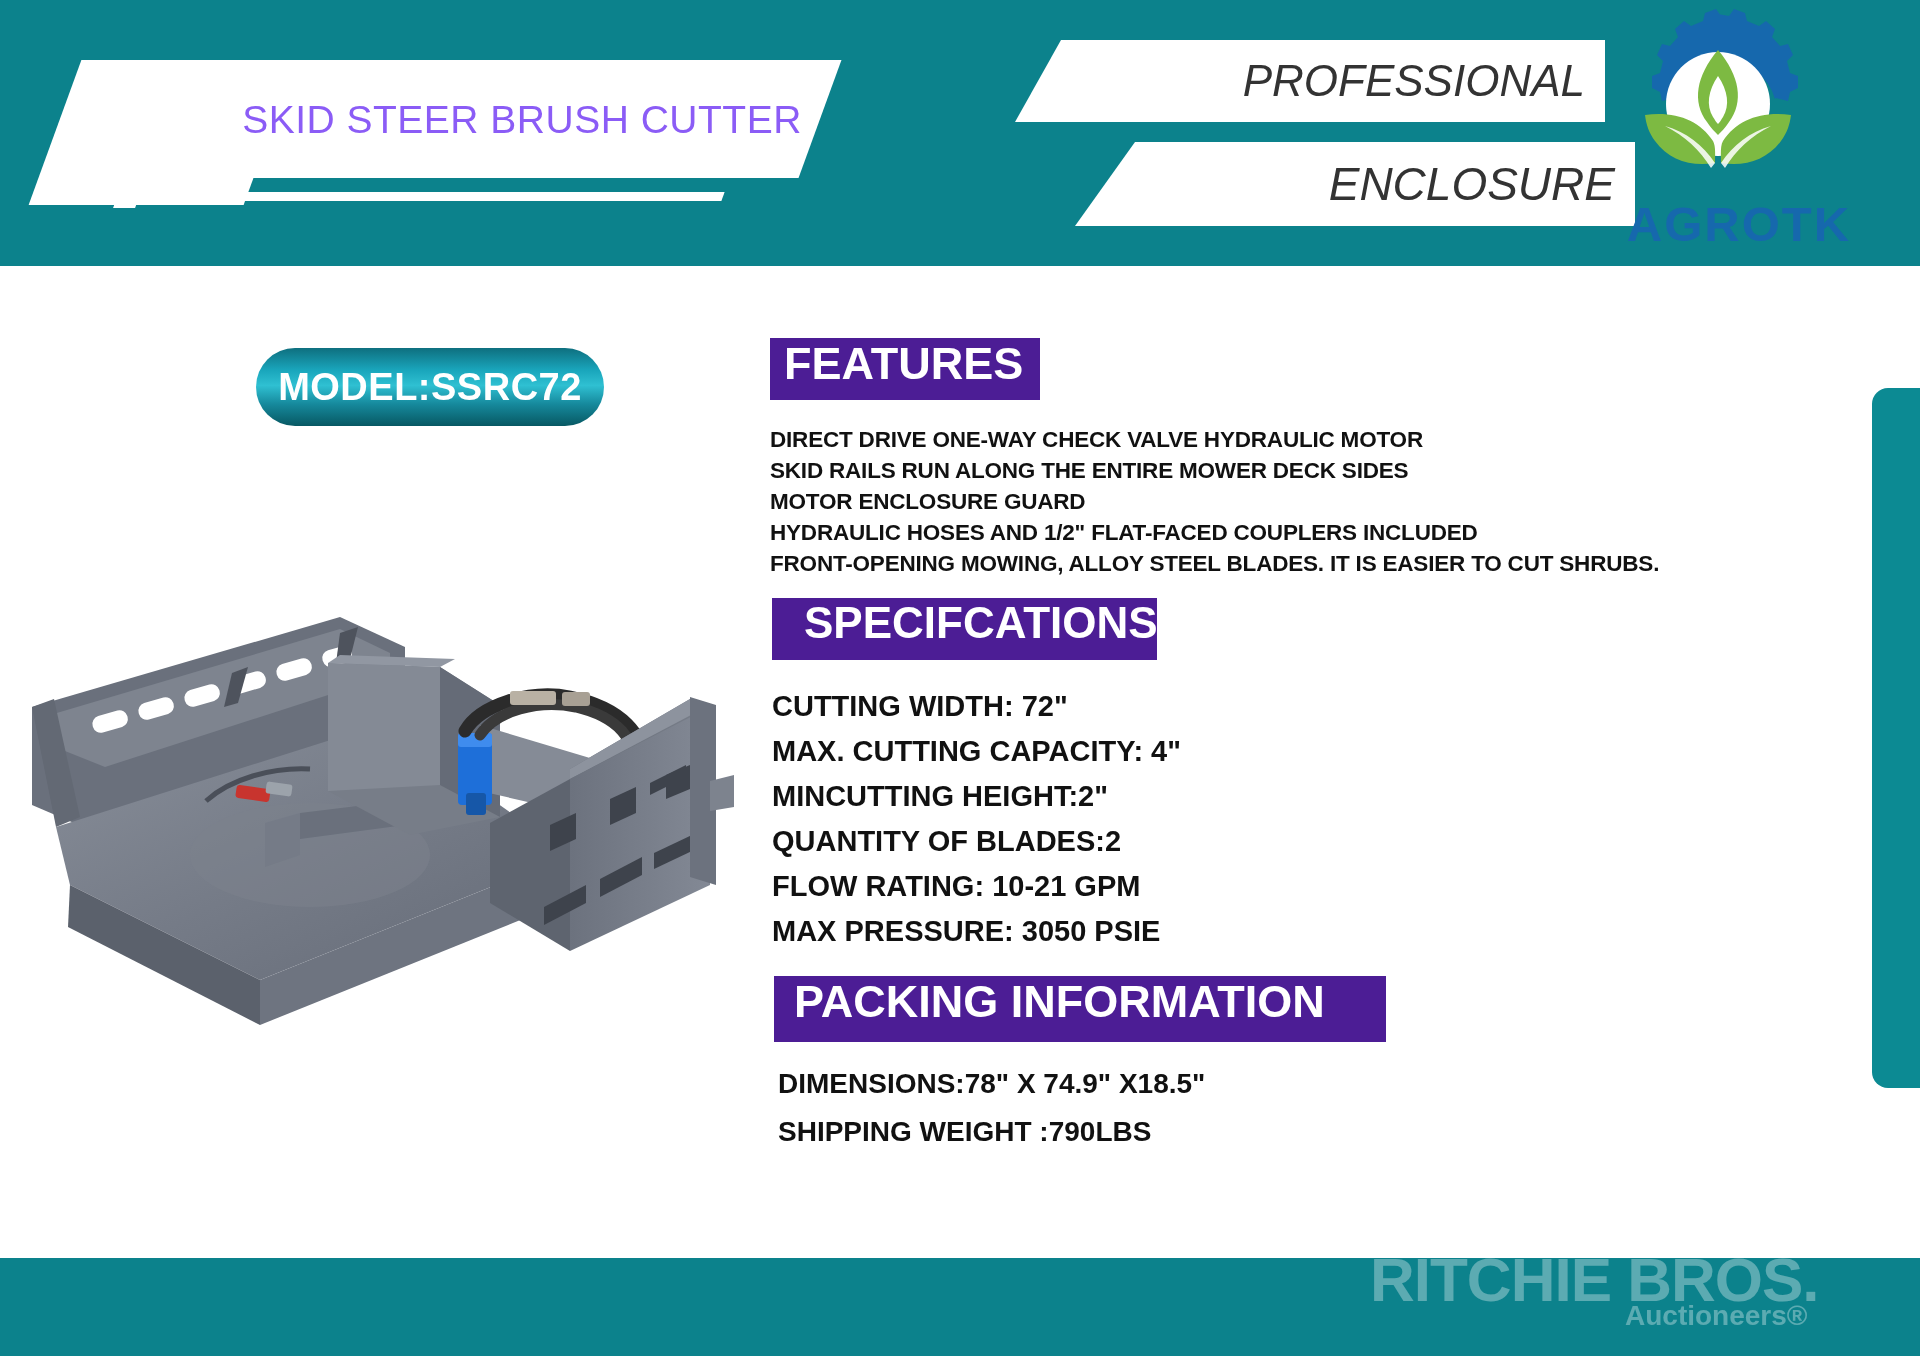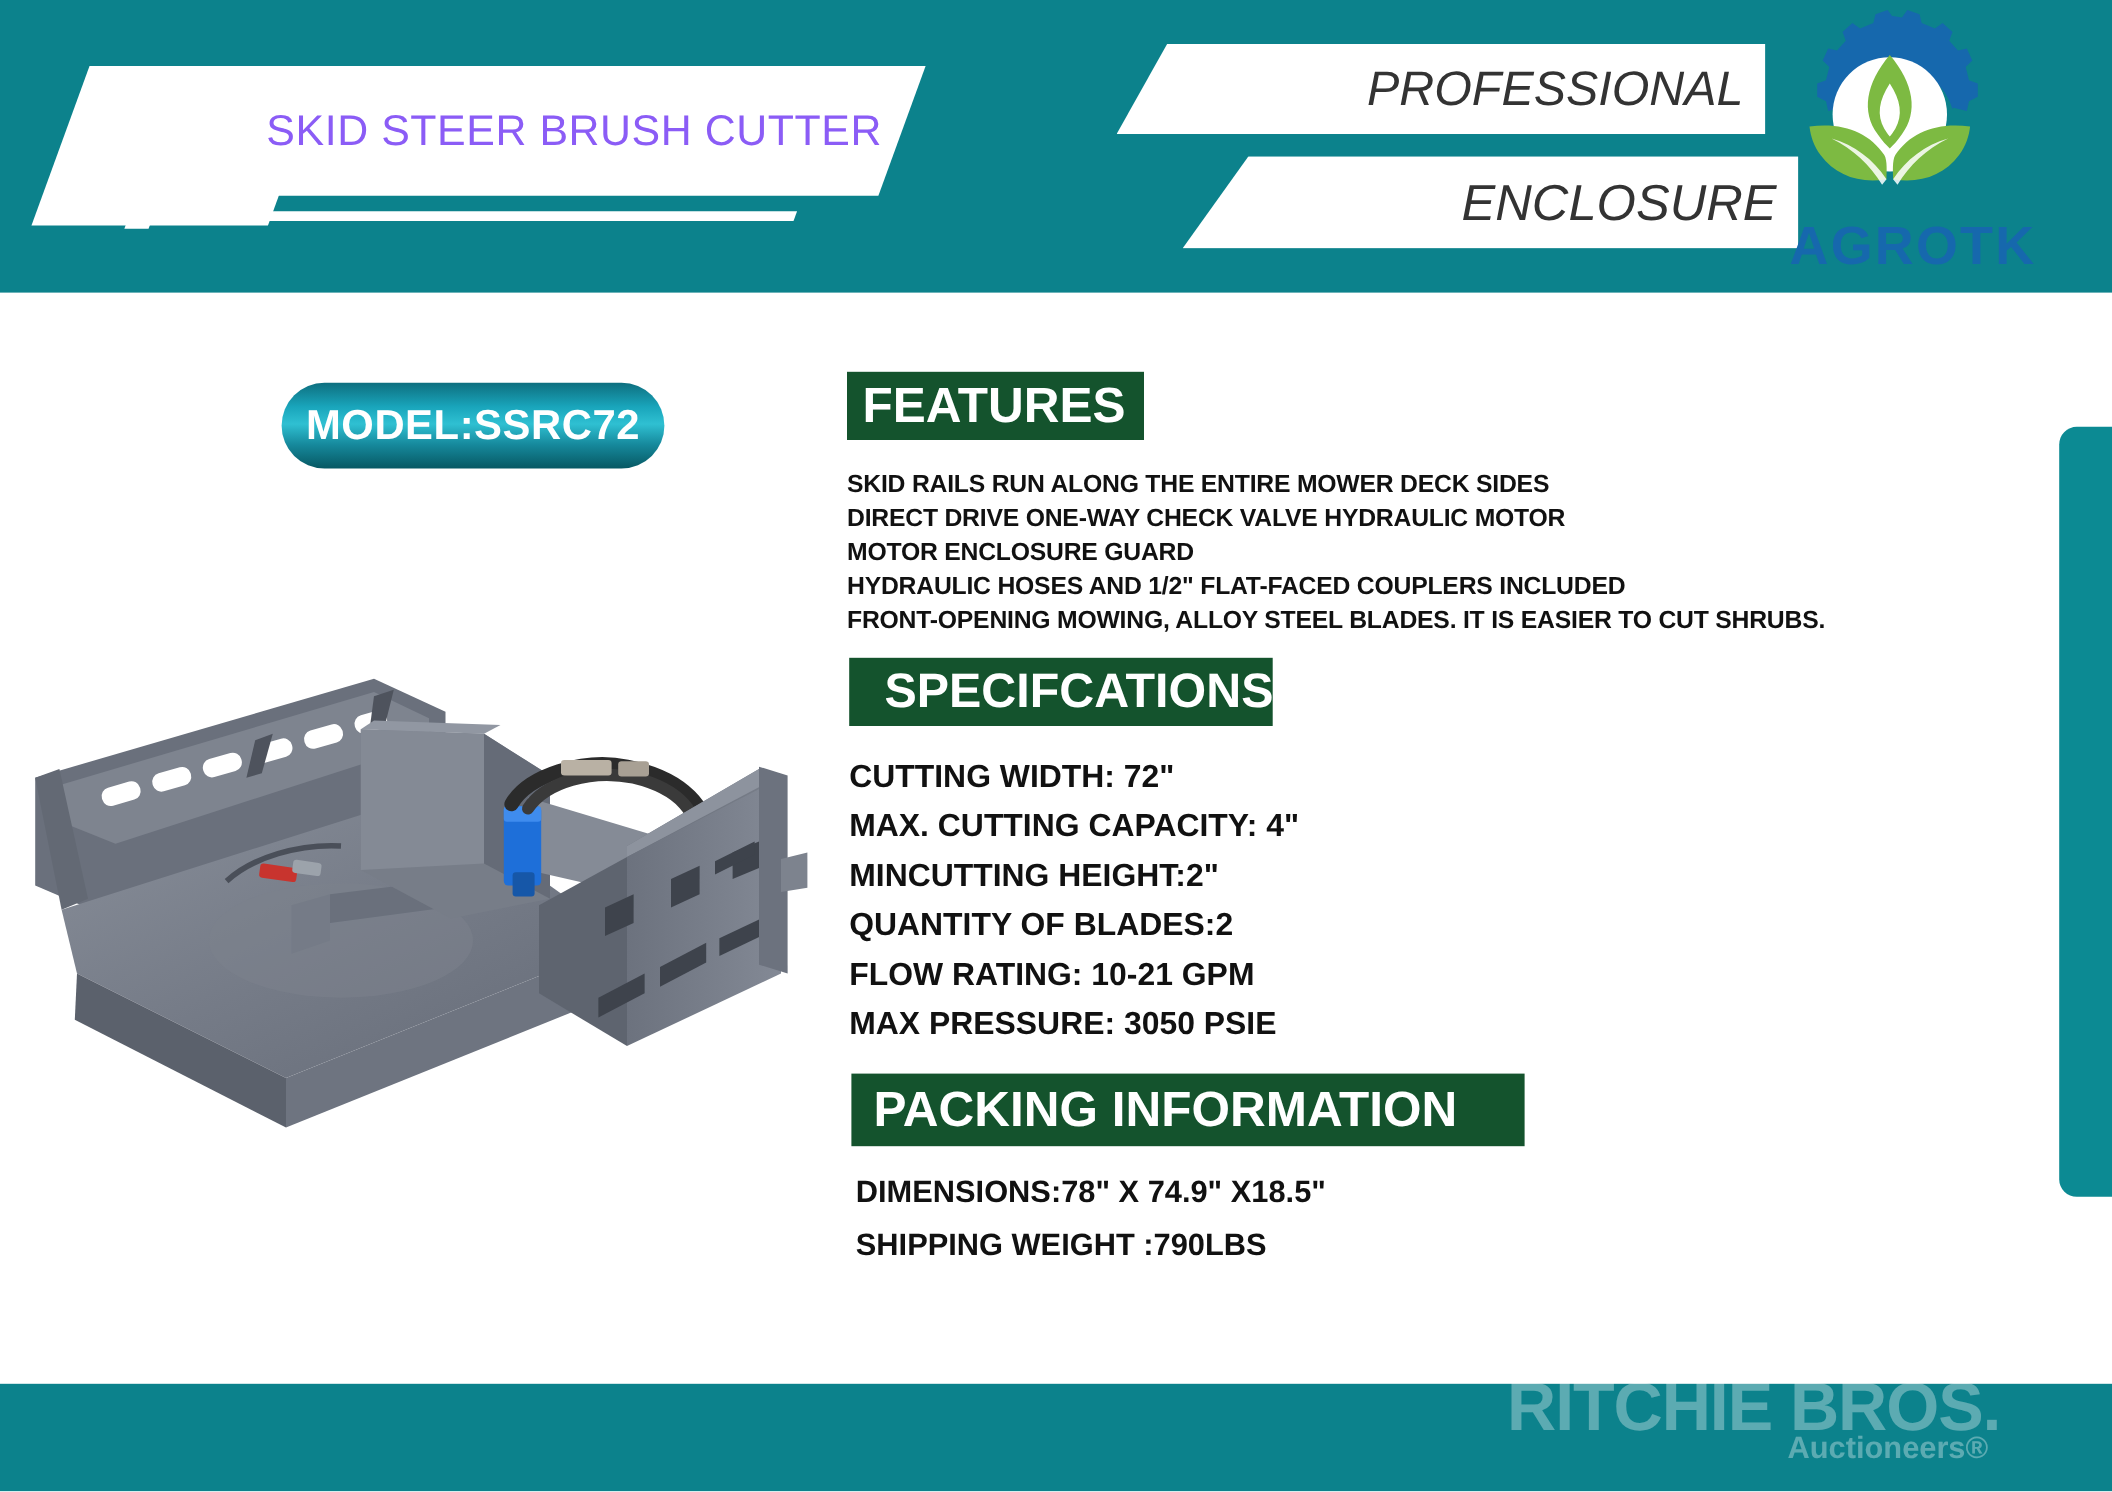--- a/index.html
+++ b/index.html
@@ -45,21 +45,21 @@
   .model-badge span{font-size:38px;font-weight:bold;color:#ffffff;letter-spacing:0.5px;}
 
   
   .product-img{position:absolute;left:10px;top:555px;width:760px;height:500px;}
 
   
   .right-tab{position:absolute;left:1872px;top:388px;width:60px;height:700px;
              background:#0c8a93;border-radius:16px 0 0 16px;}
 
   
-  .sec-head{position:absolute;background:#14532d;display:flex;align-items:center;}
+  .sec-head{position:absolute;background:#4c1d95;display:flex;}
   .sec-head span{color:#ffffff;font-weight:bold;white-space:nowrap;}
 
   .head-features{left:770px;top:338px;width:270px;height:62px;}
   .head-features span{font-size:45px;padding-left:14px;}
   .head-specs{left:772px;top:598px;width:385px;height:62px;}
   .head-specs span{font-size:44px;padding-left:32px;}
   .head-pack{left:774px;top:976px;width:612px;height:66px;}
   .head-pack span{font-size:45px;padding-left:20px;}
 
   .feature-list{position:absolute;left:770px;top:424px;width:950px;}
@@ -208,22 +208,22 @@
     <polygon points="680,142 706,150 706,330 680,322" fill="#6C727E"></polygon>
     <polygon points="700,226 724,220 724,252 700,256" fill="#7D838E"></polygon>
   </svg>
 
   <div class="right-tab"></div>
 
   <div class="sec-head head-features">
     <span>FEATURES</span>
   </div>
   <div class="feature-list">
+    <div class="fl">DIRECT DRIVE ONE-WAY CHECK VALVE HYDRAULIC MOTOR</div>
     <div class="fl">SKID RAILS RUN ALONG THE ENTIRE MOWER DECK SIDES</div>
-    <div class="fl">DIRECT DRIVE ONE-WAY CHECK VALVE HYDRAULIC MOTOR</div>
     <div class="fl">MOTOR ENCLOSURE GUARD</div>
     <div class="fl">HYDRAULIC HOSES AND 1/2" FLAT-FACED COUPLERS INCLUDED</div>
     <div class="fl">FRONT-OPENING MOWING, ALLOY STEEL BLADES. IT IS EASIER TO CUT SHRUBS.</div>
   </div>
 
   <div class="sec-head head-specs">
     <span>SPECIFCATIONS</span>
   </div>
   <div class="spec-list">
     <div class="sl">CUTTING WIDTH: 72"</div>

